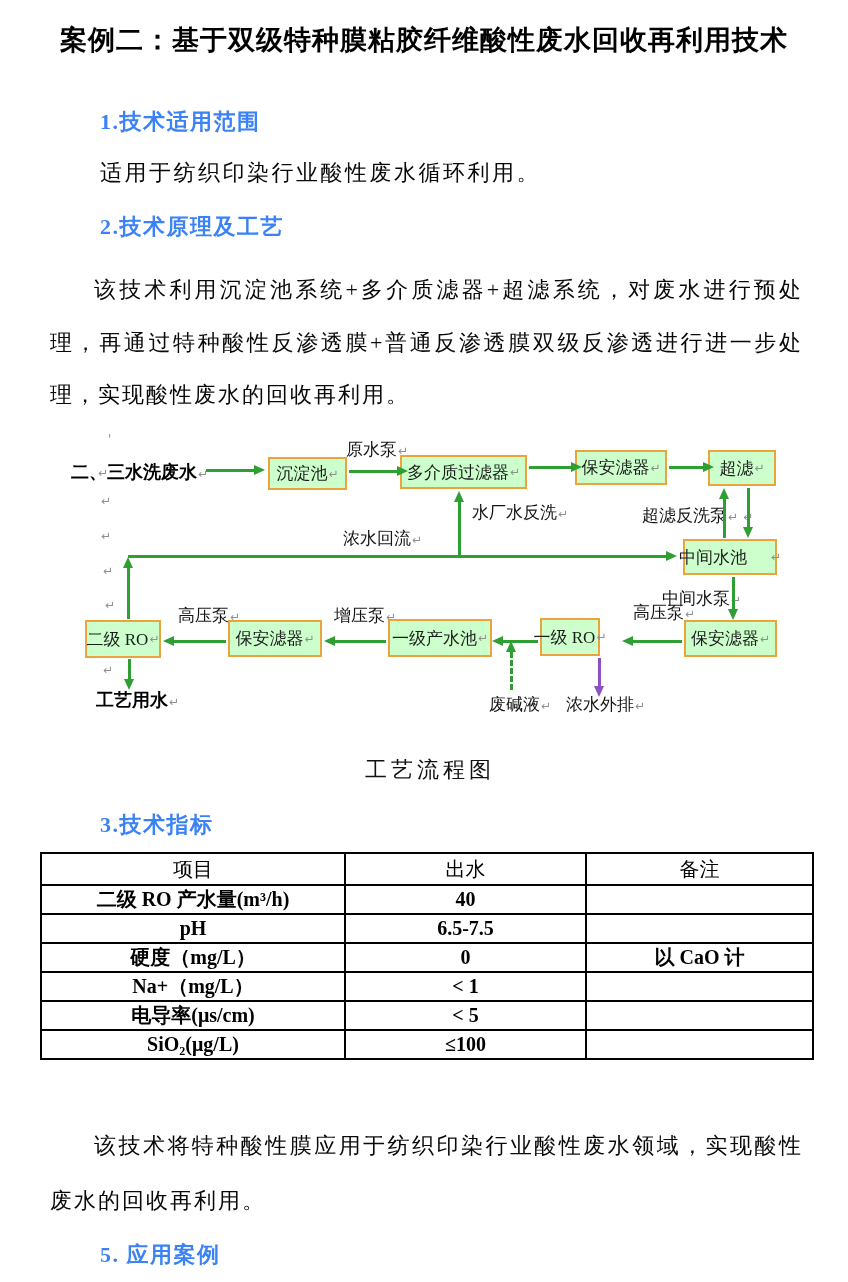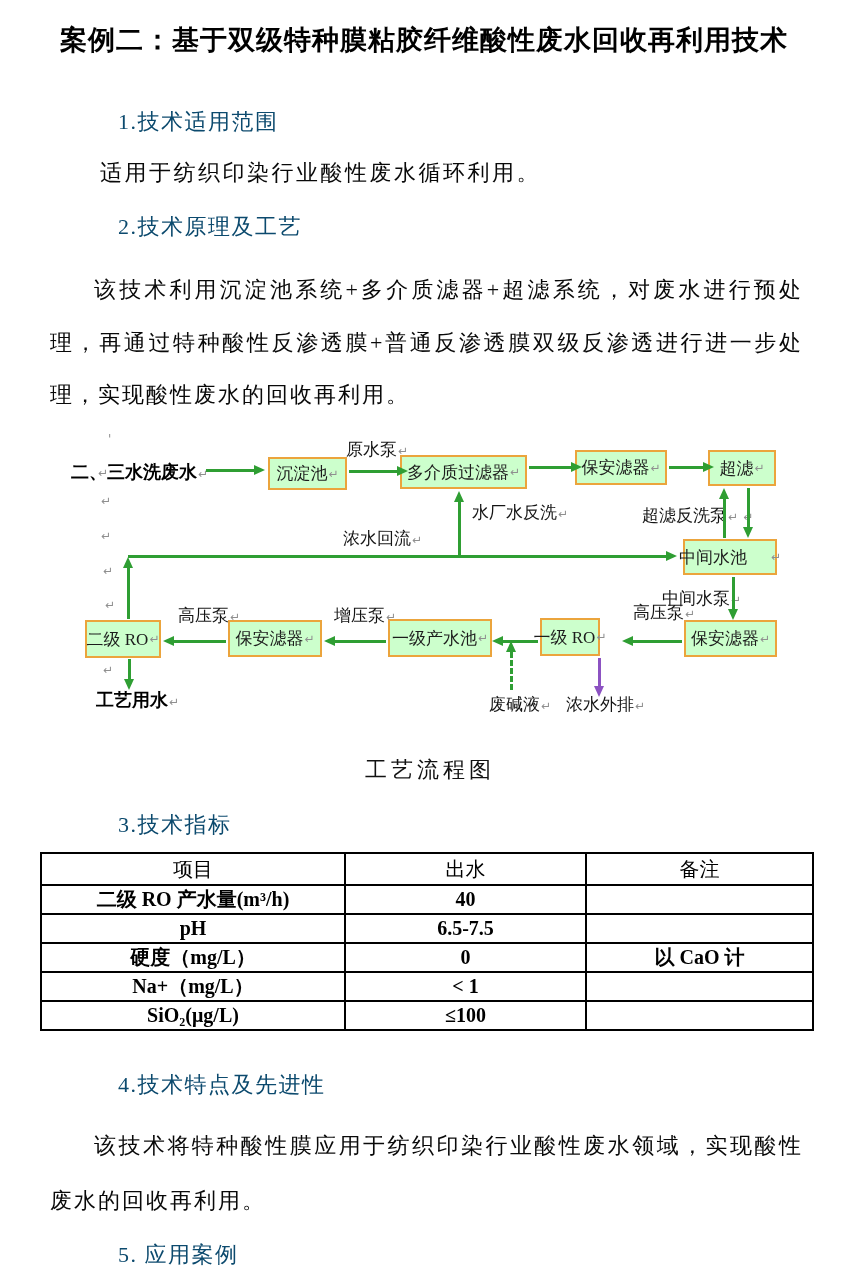--- a/index.html
+++ b/index.html
@@ -3,21 +3,21 @@
 <meta charset="utf-8">
 <style>
   html,body{margin:0;padding:0;background:#fff;}
   .page{position:relative;width:848px;height:1282px;background:#ffffff;overflow:hidden;
         font-family:"Liberation Serif","DejaVu Serif",serif;color:#0a0a0a;}
   .abs{position:absolute;}
 
   .doc-title{left:0;top:22px;width:848px;text-align:center;
              font-family:"DejaVu Sans","Liberation Sans",sans-serif;
              font-weight:bold;font-size:27px;letter-spacing:1px;color:#000;}
-  .heading{font-weight:normal;font-size:22px;letter-spacing:1.5px;color:#0c4a6e;white-space:nowrap;margin-left:18px;}
+  .heading{font-weight:bold;font-size:22px;letter-spacing:1.5px;color:#3b82f6;white-space:nowrap;}
   .body-line{font-size:22px;letter-spacing:2.5px;white-space:nowrap;color:#090909;}
   .para{font-size:22px;letter-spacing:2px;line-height:52.5px;text-align:justify;
         text-indent:2em;color:#090909;}
   .caption{left:0;top:755px;width:860px;text-align:center;font-size:22px;letter-spacing:4px;color:#111;}
 
   
   .dg-box{position:absolute;background:#ccffcc;border:2px solid #eba43c;box-sizing:border-box;
           display:flex;align-items:center;justify-content:center;
           font-size:17px;color:#1c1c1c;white-space:nowrap;}
   .dg-label{position:absolute;font-size:17px;color:#141414;white-space:nowrap;}
@@ -204,25 +204,29 @@
       <td>硬度（mg/L）</td>
       <td>0</td>
       <td>以 CaO 计</td>
     </tr>
     <tr>
       <td>Na+（mg/L）</td>
       <td>&lt; 1</td>
       <td></td>
     </tr>
     <tr>
+      <td>电导率(μs/cm)</td>
+      <td>&lt; 5</td>
+      <td></td>
+    </tr>
+    <tr>
       <td>SiO₂(μg/L)</td>
       <td>≤100</td>
       <td></td>
     </tr>
   </tbody>
     </table>
 
-  <div class="abs heading" style="left:100px;top:1070px;">4.技术特点及先进性</div>
   <div class="abs para" style="left:50px;top:1118px;width:753px;line-height:55px;">该技术将特种酸性膜应用于纺织印染行业酸性废水领域，实现酸性废水的回收再利用。</div>
 
   <div class="abs heading" style="left:100px;top:1240px;">5. 应用案例</div>
 
 </div>
 
 </body></html>

